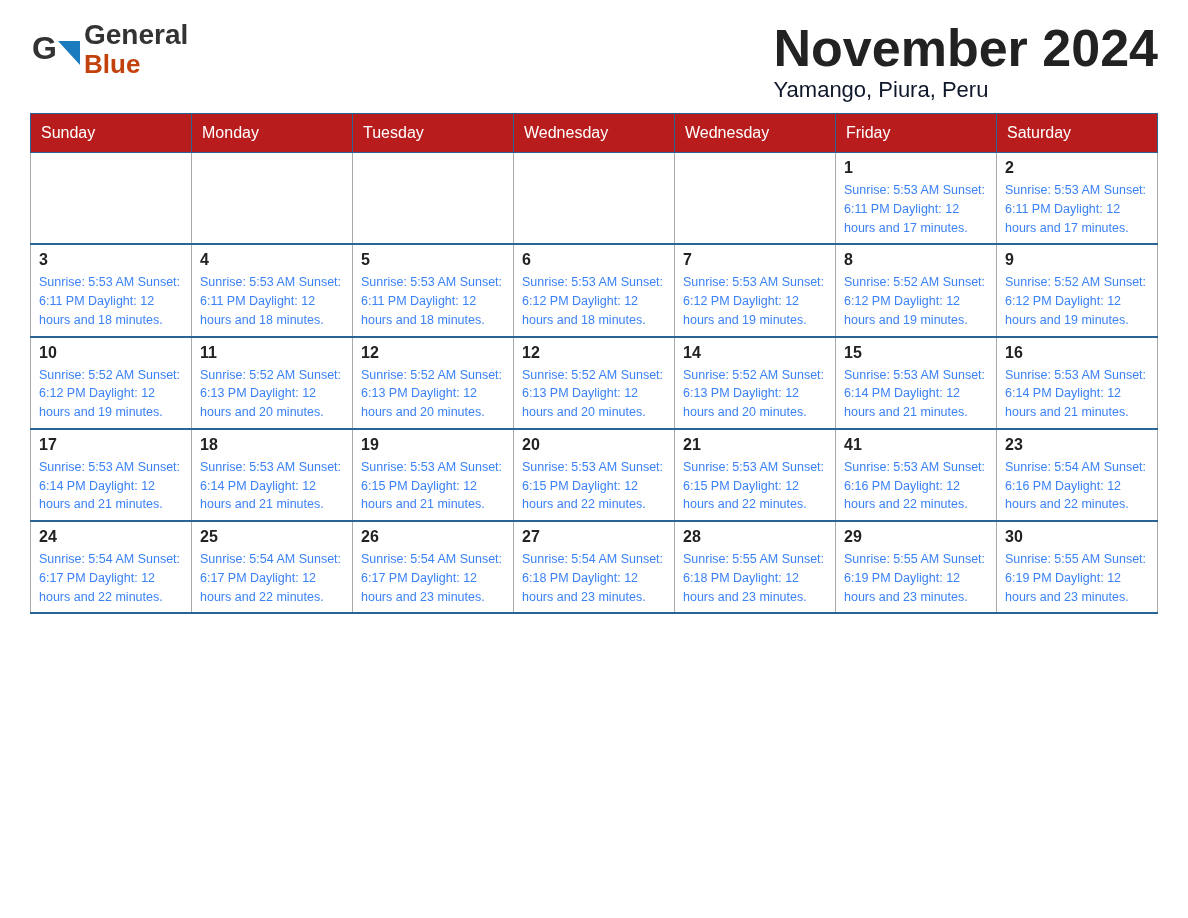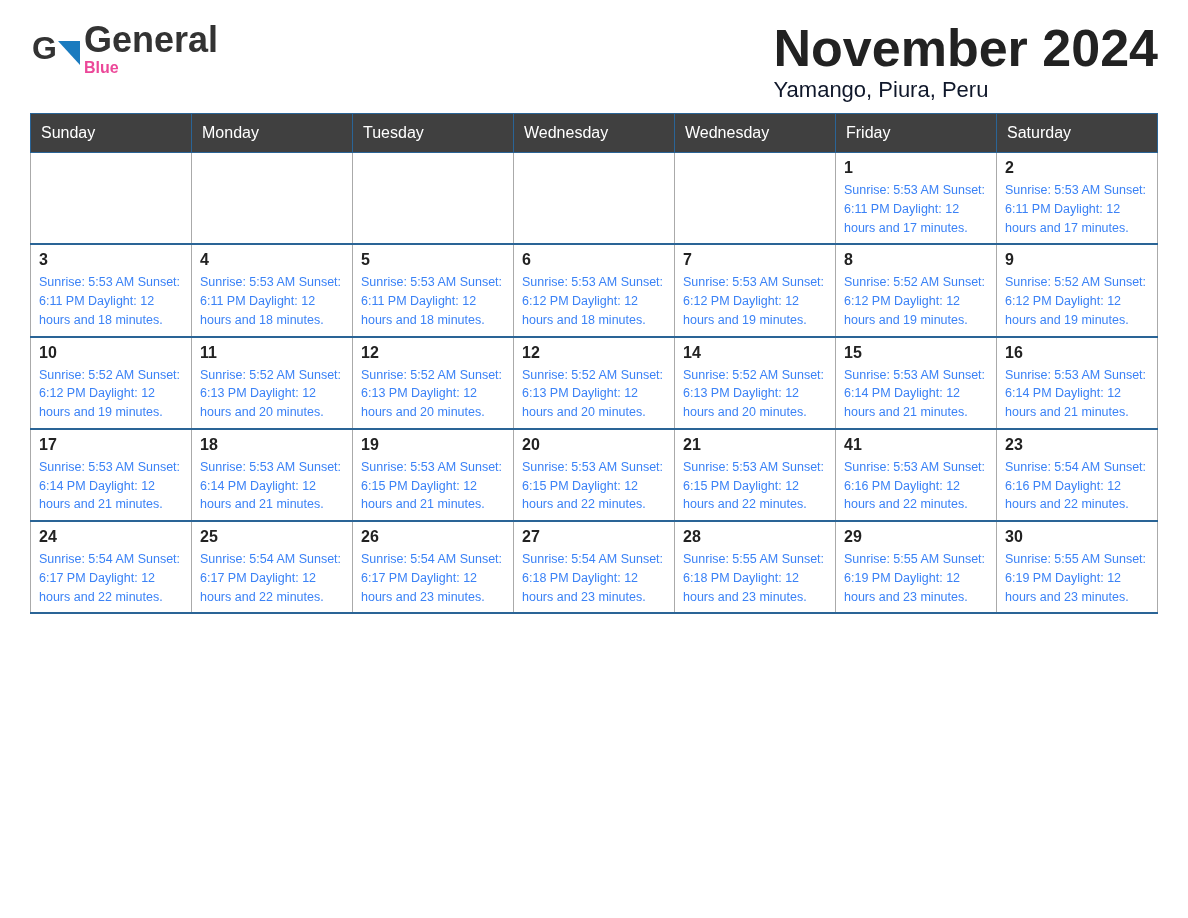--- a/index.html
+++ b/index.html
@@ -34,21 +34,21 @@
       font-size: 22px;
       font-weight: normal;
       color: #0f172a;
     }
     .calendar {
       width: 100%;
       border-collapse: collapse;
       margin-top: 10px;
     }
     .calendar thead tr {
-      background-color: #404040;
+      background-color: #b91c1c;
     }
     .calendar thead th {
       color: #fff;
       text-align: left;
       padding: 10px 10px;
       font-size: 16px;
       font-weight: normal;
       border: 1px solid #2a6496;
     }
     .calendar tbody td {
@@ -88,29 +88,29 @@
       display: flex;
       flex-direction: column;
       align-items: flex-end;
       margin-right: 4px;
     }
     .logo-text-block {
       display: flex;
       flex-direction: column;
     }
     .logo-general {
-      font-size: 36px;
+      font-size: 28px;
       font-weight: bold;
       color: #333;
       line-height: 1.1;
     }
     .logo-blue-text {
-      font-size: 16px;
+      font-size: 26px;
       font-weight: bold;
-      color: #ec4899;
+      color: #c2410c;
       line-height: 1;
     }
   </style>
 </head>
 <body>
 
 <div class="header">
   <div class="logo">
     <div class="logo-wrapper">
       <div class="logo-icon">

